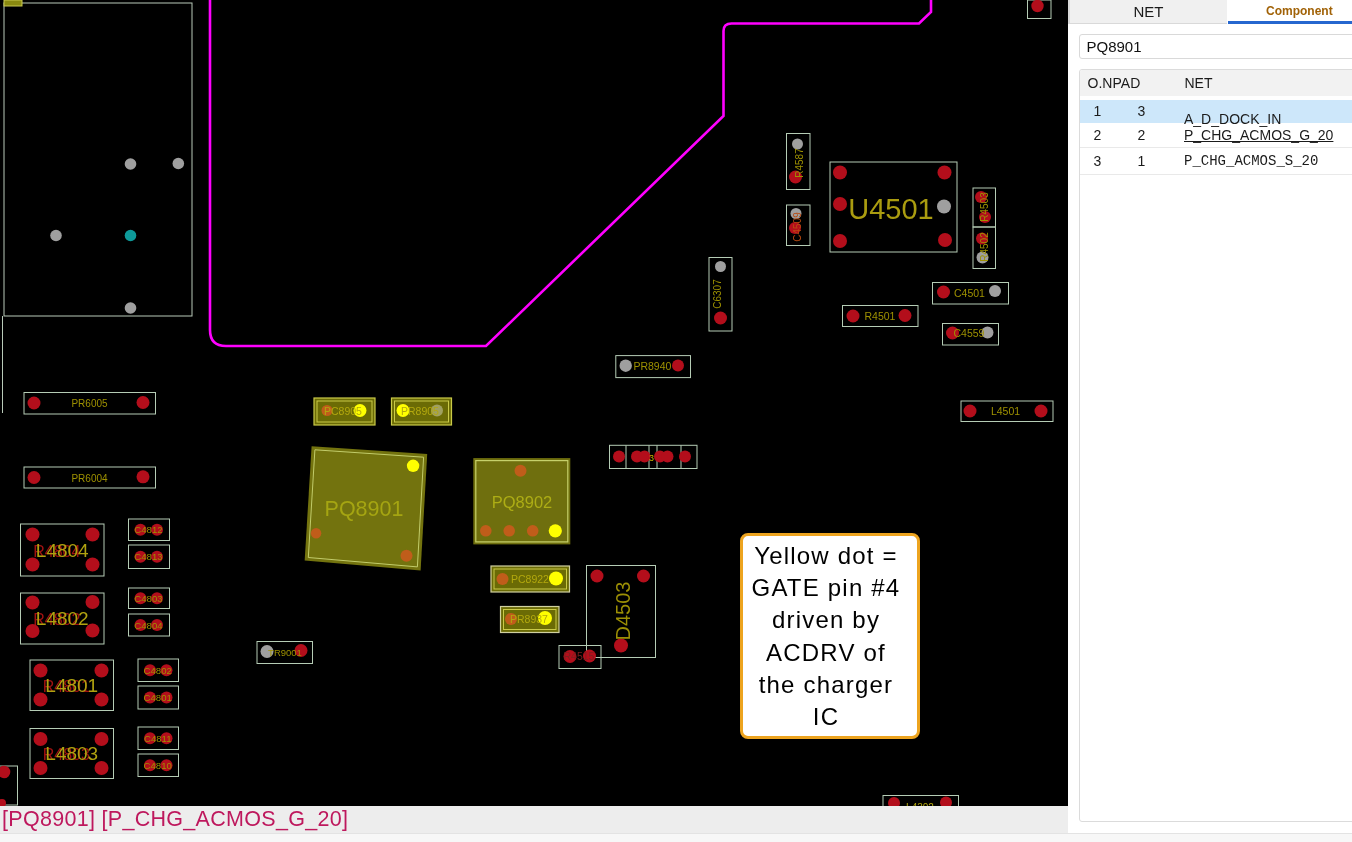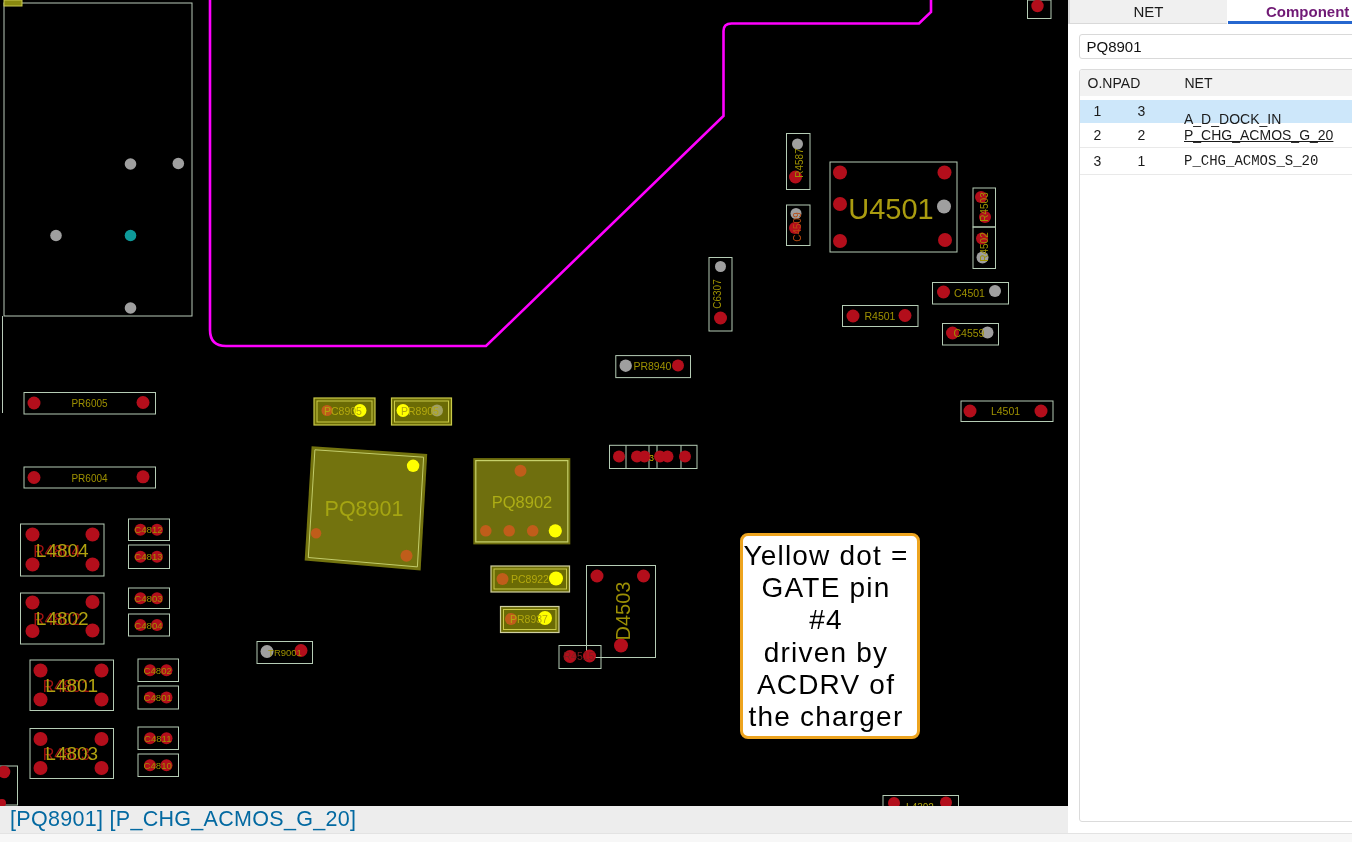--- a/index.html
+++ b/index.html
@@ -326,33 +326,33 @@
 <g>
 <rect x="883" y="795.5" width="75.5" height="20" fill="none" stroke="#b5ccb5" stroke-width="1"></rect>
 <circle cx="894" cy="803" r="6" fill="#b30e1b"></circle>
 <circle cx="946" cy="802.5" r="6" fill="#b30e1b"></circle>
 <text x="920" y="811" font-size="10" fill="#b3a80e" text-anchor="middle" font-weight="normal">L4302</text>
 </g>
 
 </svg>
 </div>
 
-<div class="abs" style="left:740px;top:533px;width:180px;height:206px;box-sizing:border-box;background:#fff;border:3.5px solid #eda41f;border-radius:8px;color:#000;font-size:28px;letter-spacing:1.2px;line-height:32.2px;text-align:center;padding-top:4px;padding-right:8px;">Yellow dot =<br>GATE pin #4<br>driven by<br>ACDRV of<br>the charger<br>IC</div>
-
-<div class="abs" style="left:0;top:806px;width:1068px;height:27px;background:#ededed;color:#0369a1;font-size:21.5px;letter-spacing:0.3px;line-height:26px;padding-left:10px;">[PQ8901] [P_CHG_ACMOS_G_20]</div>
+<div class="abs" style="left:740px;top:533px;width:180px;height:206px;box-sizing:border-box;background:#fff;border:3.5px solid #eda41f;border-radius:8px;color:#000;font-size:24px;letter-spacing:1.2px;line-height:32.2px;text-align:center;padding-top:4px;padding-right:8px;">Yellow dot =<br>GATE pin #4<br>driven by<br>ACDRV of<br>the charger<br>IC</div>
+
+<div class="abs" style="left:0;top:806px;width:1068px;height:27px;background:#ededed;color:#be185d;font-size:21.5px;letter-spacing:0.3px;line-height:26px;padding-left:2px;">[PQ8901] [P_CHG_ACMOS_G_20]</div>
 
 <div class="abs" style="left:0;top:833px;width:1352px;height:9px;background:#f7f7f7;border-top:1px solid #e3e3e3;box-sizing:border-box;"></div>
 
 <div class="abs" style="left:1068px;top:0;width:284px;height:833px;background:#fff;"></div>
 
 <div class="abs" style="left:1068px;top:0;width:2px;height:24px;background:#d9d9d9;"></div>
 
 <div class="abs" style="left:1070px;top:0;width:157px;height:23px;background:#f0f0f0;border-bottom:1px solid #d9d9d9;color:#1a1a1a;font-size:15px;line-height:23px;text-align:center;">NET</div>
 
-<div class="abs" style="left:1266px;top:0;width:86px;height:23px;color:#701a75;font-size:15px;font-weight:bold;line-height:23px;white-space:nowrap;">Component</div>
+<div class="abs" style="left:1266px;top:0;width:86px;height:23px;color:#a16207;font-size:12px;font-weight:bold;line-height:23px;white-space:nowrap;">Component</div>
 
 <div class="abs" style="left:1228px;top:21.4px;width:124px;height:2.3px;background:#2667cf;"></div>
 
 <div class="abs" style="left:1078.5px;top:34px;width:281px;height:25px;box-sizing:border-box;border:1px solid #d9d9d9;border-radius:3px;background:#fff;color:#111;font-size:15px;line-height:23px;padding-left:7px;">PQ8901</div>
 
 <div class="abs" style="left:1078.5px;top:69px;width:281px;height:753px;box-sizing:border-box;border:1px solid #dbdbdb;border-radius:3px;background:#fff;overflow:hidden;">
 
   <div class="abs" style="left:0;top:0;width:100%;height:26px;background:#f2f2f2;color:#1b1b1b;font-size:14px;line-height:26px;">
     <span class="abs" style="left:8px;">O.N</span>
       <span class="abs" style="left:33px;">PAD</span>

